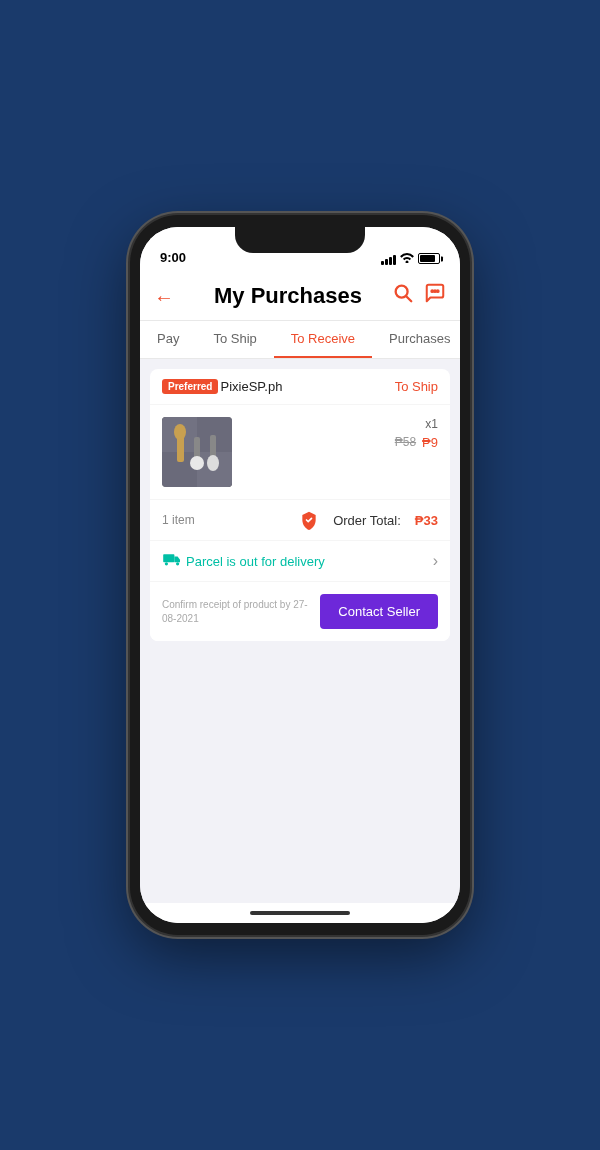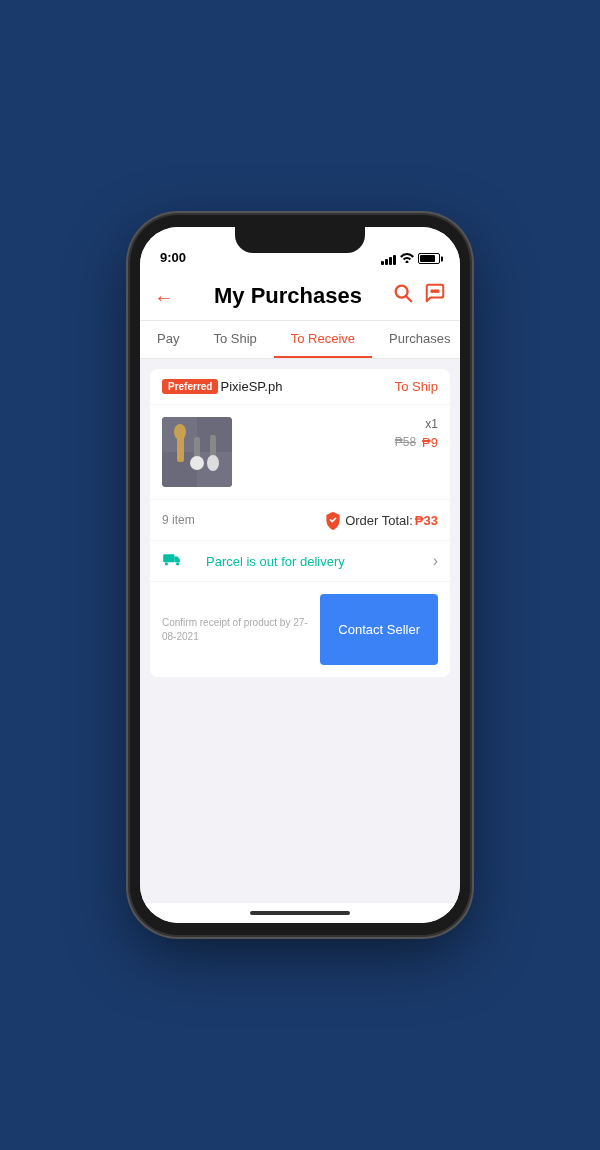--- a/index.html
+++ b/index.html
@@ -321,21 +321,21 @@
     }
 
     .items-count {
       font-size: 12px;
       color: #888;
     }
 
     .order-total-right {
       display: flex;
       align-items: center;
-      gap: 2px;
+      gap: 14px;
     }
 
     .shield-icon {
       width: 20px;
       height: 20px;
     }
 
     .order-total-text {
       font-size: 13px;
       color: #333;
@@ -352,21 +352,21 @@
       display: flex;
       align-items: center;
       justify-content: space-between;
       padding: 10px 12px;
       border-top: 1px solid #f5f5f5;
     }
 
     .delivery-left {
       display: flex;
       align-items: center;
-      gap: 24px;
+      gap: 4px;
     }
 
     .truck-icon {
       font-size: 16px;
     }
 
     .delivery-text {
       font-size: 13px;
       color: #00bfa5;
       font-weight: 500;
@@ -388,25 +388,25 @@
     }
 
     .confirm-text {
       font-size: 10px;
       color: #aaa;
       line-height: 1.4;
       max-width: 160px;
     }
 
     .contact-btn {
-      background: #3b82f6;
+      background: #6d28d9;
       color: #fff;
       border: none;
       border-radius: 4px;
-      padding: 28px 18px;
+      padding: 10px 18px;
       font-size: 13px;
       font-weight: 500;
       cursor: pointer;
       white-space: nowrap;
     }
 
     
     .home-indicator {
       height: 20px;
       background: #fff;
@@ -526,21 +526,21 @@
             <div class="product-info">
               <div class="product-qty">x1</div>
               <div class="product-price-row">
                 <span class="price-original">₱58</span>
                 <span class="price-sale">₱9</span>
               </div>
             </div>
           </div>
 
           <div class="order-total-row">
-            <span class="items-count">9 item</span>
+            <span class="items-count">1 item</span>
             <div class="order-total-right">
               <svg class="shield-icon" viewBox="0 0 24 24">
                 <path d="M12 2L4 6v6c0 5.5 3.8 10.7 8 12 4.2-1.3 8-6.5 8-12V6L12 2z" fill="#ee4d2d"></path>
                 <path d="M9 12l2 2 4-4" stroke="#fff" stroke-width="2" stroke-linecap="round" fill="none"></path>
               </svg>
               <span class="order-total-text">Order Total:</span>
               <span class="order-total-amount">₱33</span>
             </div>
           </div>
 

